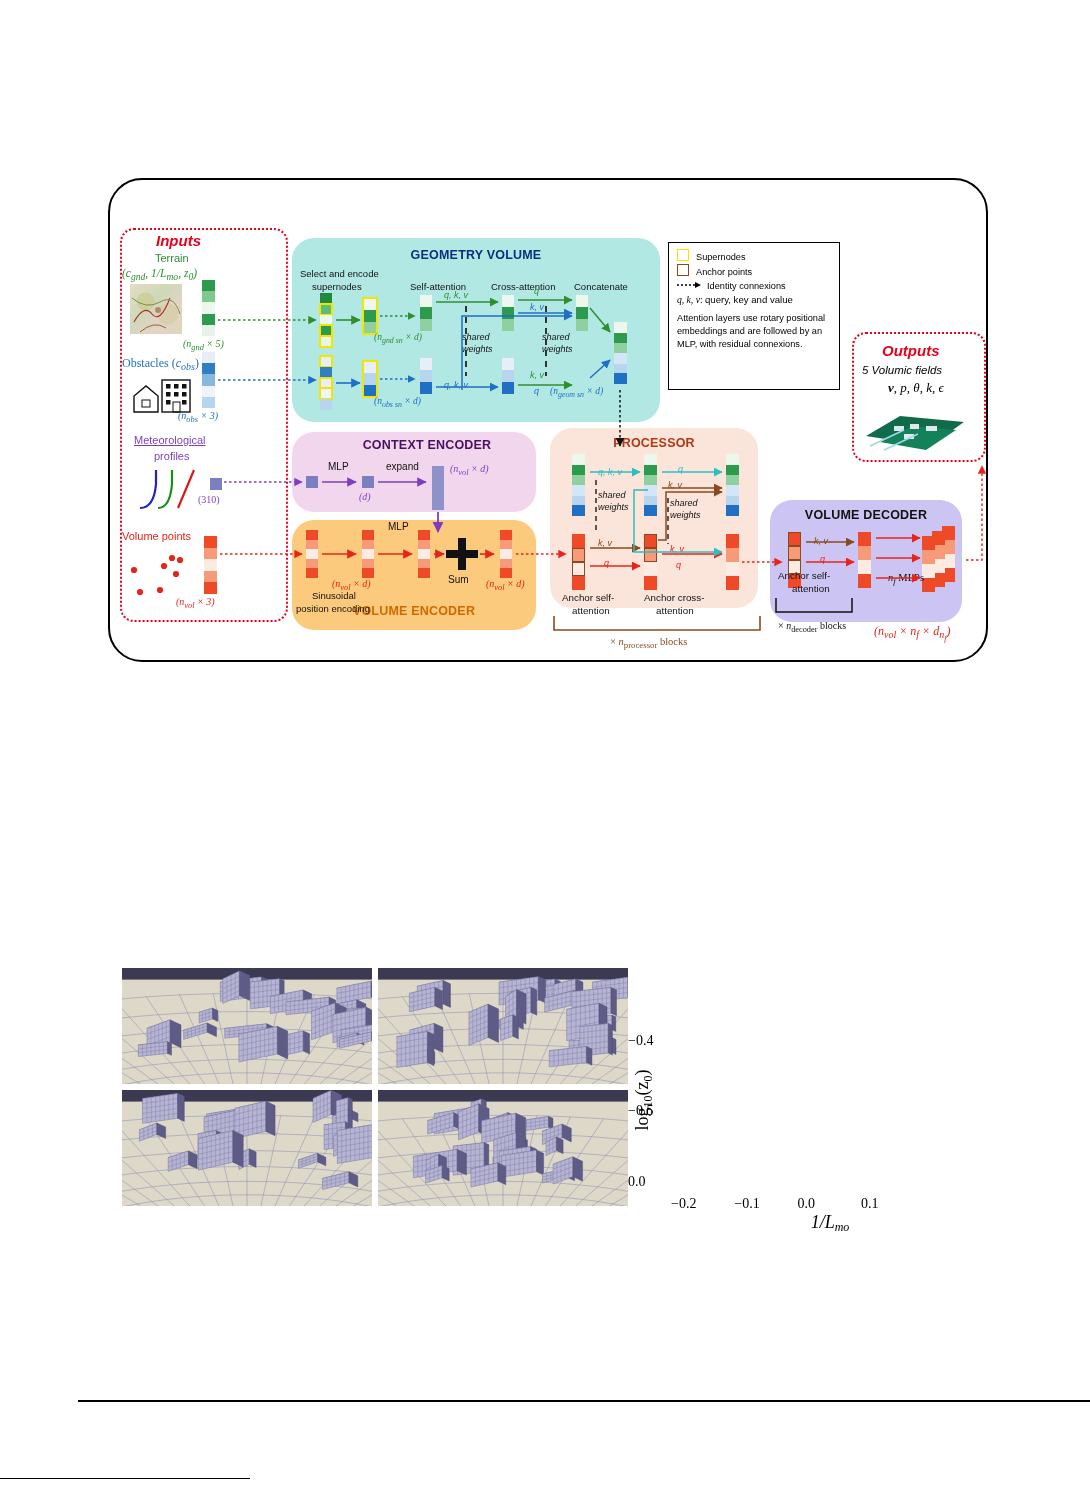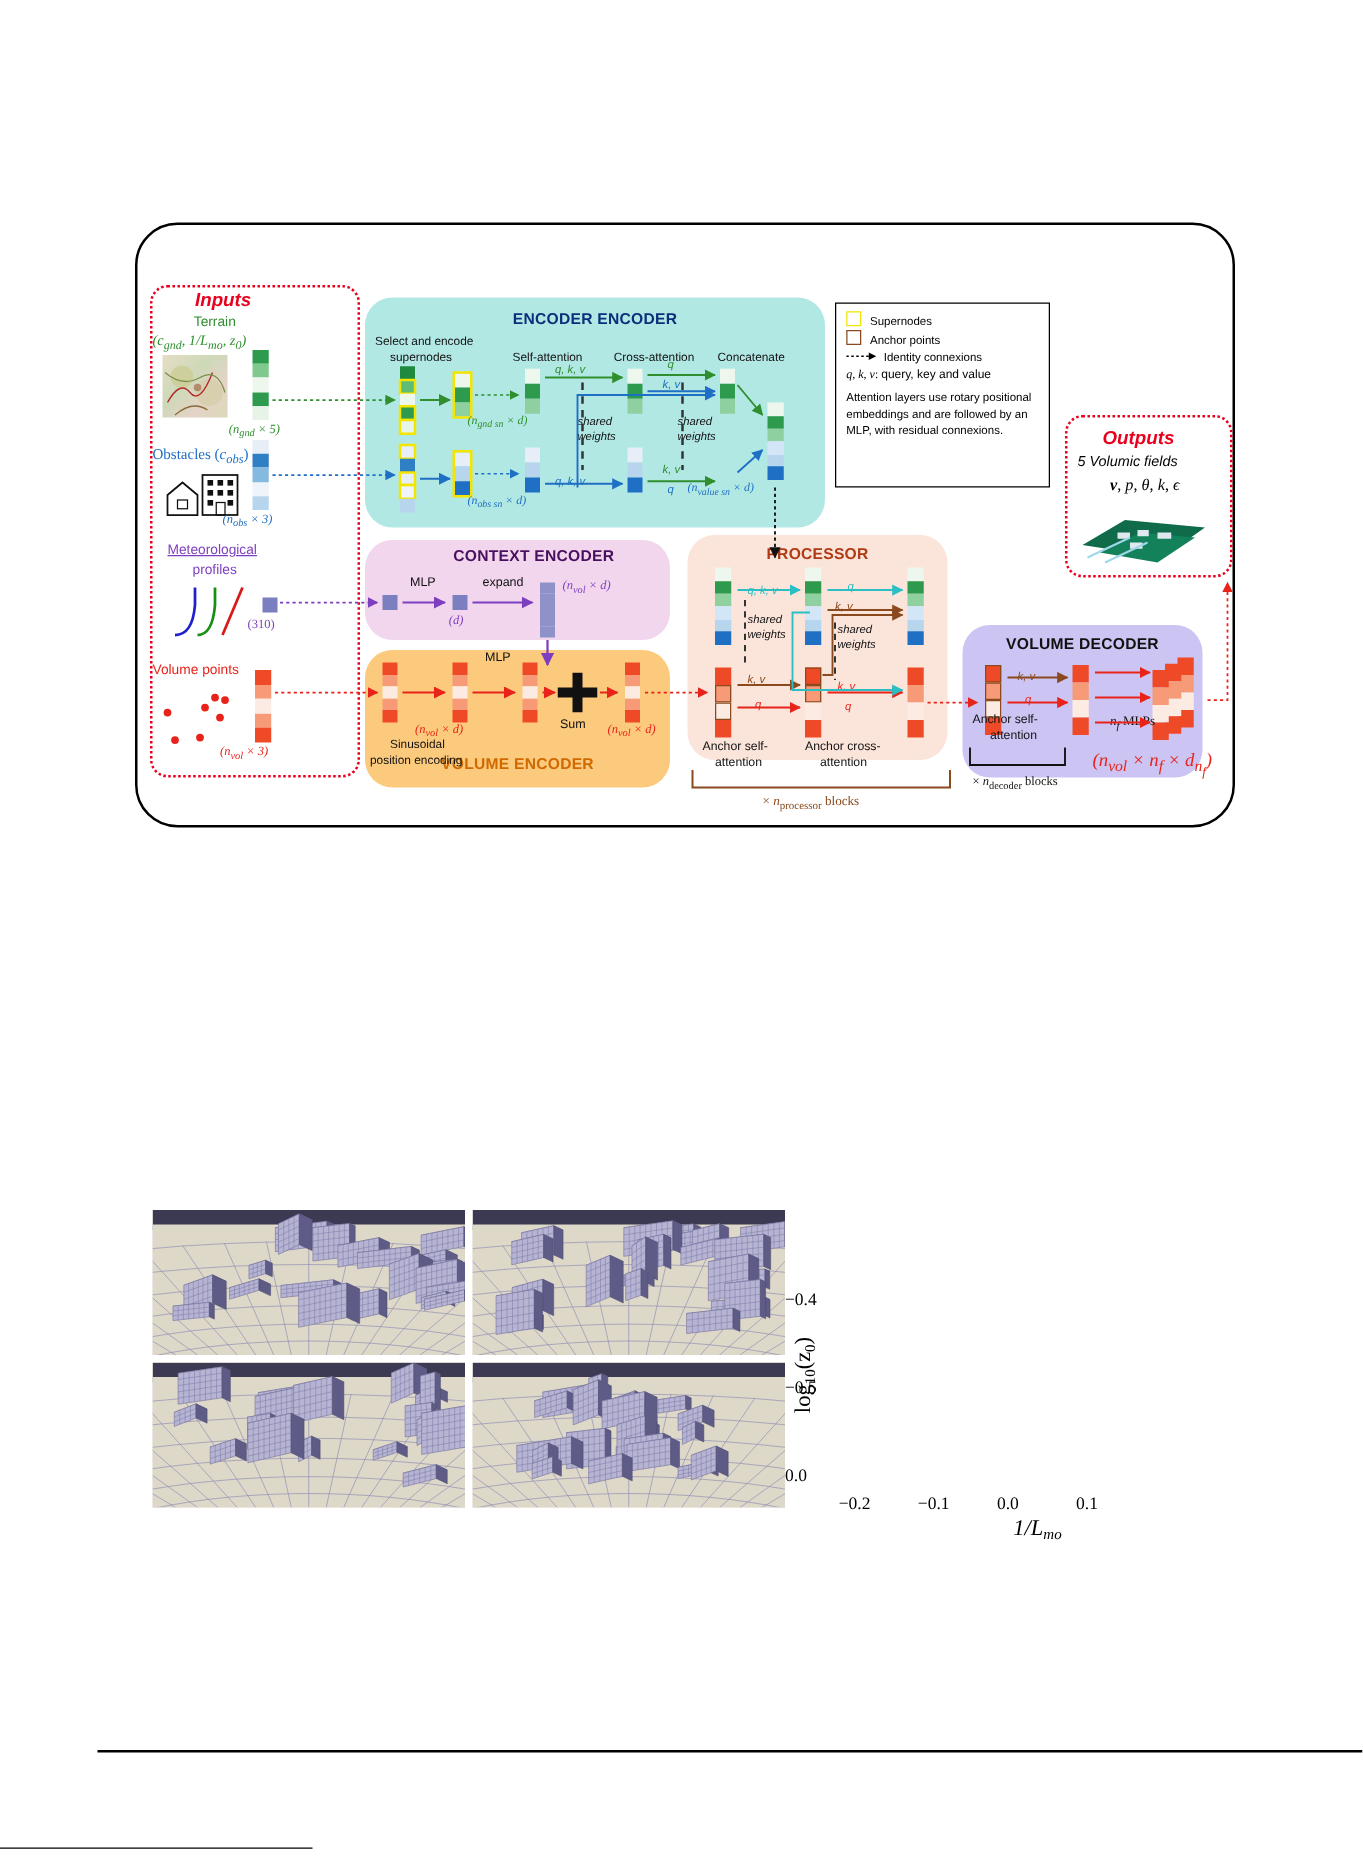--- a/index.html
+++ b/index.html
@@ -150,21 +150,21 @@
   <div class="strip" style="left:94px;top:356px;width:13px;height:58px;">
     <i style="height:20%;background:#ef4a28"></i>
       <i style="height:20%;background:#f79a78"></i>
     <i style="height:20%;background:#fcebe2"></i>
       <i style="height:20%;background:#f79a78"></i>
     <i style="height:20%;background:#ef4a28"></i>
   </div>
   <div class="lbl r ser" style="left:66px;top:416px;font-style:italic;font-size:10px;">(<i>n<sub>vol</sub></i> × 3)</div>
 
   <div class="panel" id="geom-panel"></div>
-  <div class="panel-title" style="left:182px;top:68px;width:368px;color:#0b2f7a;">ENCODER ENCODER</div>
+  <div class="panel-title" style="left:182px;top:68px;width:368px;color:#0b2f7a;">GEOMETRY VOLUME</div>
 
   <div class="lbl dk" style="left:190px;top:88px;font-size:9.5px;">Select and encode</div>
   <div class="lbl dk" style="left:202px;top:101px;font-size:9.5px;">supernodes</div>
   <div class="lbl dk" style="left:300px;top:101px;font-size:9.5px;">Self-attention</div>
   <div class="lbl dk" style="left:381px;top:101px;font-size:9.5px;">Cross-attention</div>
   <div class="lbl dk" style="left:464px;top:101px;font-size:9.5px;">Concatenate</div>
 
   <div class="strip" style="left:210px;top:113px;width:12px;height:54px;">
     <i style="height:20%;background:#1f8a3f"></i>
     <i style="height:20%;background:#5fbc75;outline:2px solid #f2e500;outline-offset:-1px"></i>
@@ -221,21 +221,21 @@
   </div>
 
   <div class="strip" style="left:504px;top:142px;width:13px;height:62px;">
     <i style="height:17%;background:#eef7ee"></i>
       <i style="height:17%;background:#2e9a4e"></i>
     <i style="height:16%;background:#8fd0a0"></i>
       <i style="height:17%;background:#d3e6f7"></i>
     <i style="height:16%;background:#b7d5ec"></i>
       <i style="height:17%;background:#1f6fc4"></i>
   </div>
-  <div class="lbl b ser" style="left:440px;top:206px;font-style:italic;font-size:9.5px;">(<i>n<sub>value sn</sub></i> × <i>d</i>)</div>
+  <div class="lbl b ser" style="left:440px;top:206px;font-style:italic;font-size:9.5px;">(<i>n<sub>geom sn</sub></i> × <i>d</i>)</div>
 
   <div class="lbl g it" style="left:334px;top:110px;">q, k, v</div>
   <div class="lbl b it" style="left:334px;top:200px;">q, k, v</div>
   <div class="lbl g it" style="left:424px;top:106px;">q</div>
   <div class="lbl b it" style="left:420px;top:122px;">k, v</div>
   <div class="lbl g it" style="left:420px;top:190px;">k, v</div>
   <div class="lbl b it" style="left:424px;top:206px;">q</div>
   <div class="lbl dk it" style="left:352px;top:152px;">shared</div>
   <div class="lbl dk it" style="left:352px;top:164px;">weights</div>
   <div class="lbl dk it" style="left:432px;top:152px;">shared</div>
@@ -430,21 +430,21 @@
         <i style="height:25%;background:#f79a78"></i>
       <i style="height:25%;background:#fcebe2"></i>
         <i style="height:25%;background:#ef4a28"></i>
     </div>
   </div>
   <div class="lbl it" style="left:704px;top:356px;color:#8a4a1e;">k, v</div>
   <div class="lbl it" style="left:710px;top:374px;color:#e8241a;">q</div>
   <div class="lbl dk" style="left:668px;top:390px;font-size:9.8px;">Anchor self-</div>
   <div class="lbl dk" style="left:682px;top:403px;font-size:9.8px;">attention</div>
   <div class="lbl ser" style="left:778px;top:392px;font-size:10.5px;color:#111;"><i>n<sub>f</sub></i> MLPs</div>
-  <div class="lbl ser" style="left:764px;top:421px;font-size:15px;color:#e8241a;font-style:italic;">(<i>n<sub>vol</sub></i> × <i>n<sub>f</sub></i> × <i>d<sub>n<sub>f</sub></sub></i>)</div>
+  <div class="lbl ser" style="left:764px;top:444px;font-size:12px;color:#e8241a;font-style:italic;">(<i>n<sub>vol</sub></i> × <i>n<sub>f</sub></i> × <i>d<sub>n<sub>f</sub></sub></i>)</div>
   <div class="lbl ser" style="left:668px;top:440px;font-size:10px;color:#111;">× <i>n</i><sub>decoder</sub> blocks</div>
 
   <svg class="ov">
     <defs>
       <marker id="aG" markerWidth="7" markerHeight="7" refX="5.5" refY="3" orient="auto">
           <path d="M0 0 L6 3 L0 6 Z" fill="#2f8f2f"></path>
         </marker>
       <marker id="aB" markerWidth="7" markerHeight="7" refX="5.5" refY="3" orient="auto">
           <path d="M0 0 L6 3 L0 6 Z" fill="#1f6fc4"></path>
         </marker>

